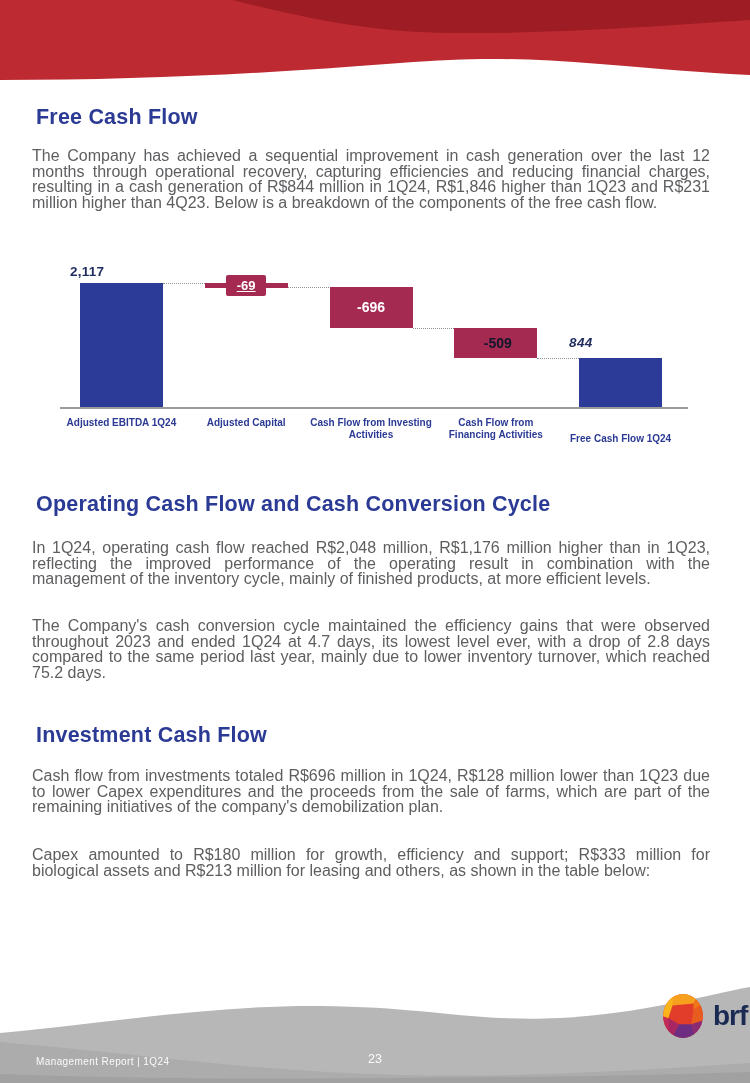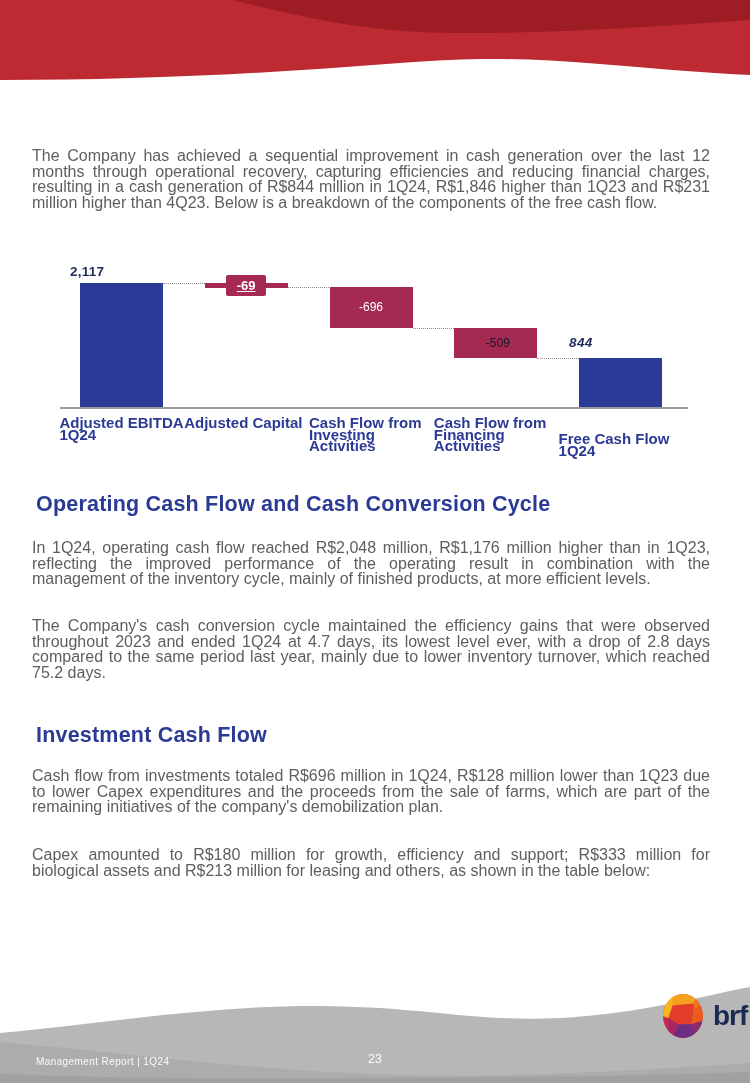--- a/index.html
+++ b/index.html
@@ -8,46 +8,47 @@
   svg{display:block;}
   .hdr-svg{position:absolute;top:0;left:0;}
   .sec-title{position:absolute;margin:0;font-size:21.5px;font-weight:bold;
              color:var(--heading_blue);letter-spacing:.2px;}
   .body-p{position:absolute;left:32px;width:678px;margin:0;font-size:16px;
           line-height:15.6px;color:var(--body_gray);text-align:justify;}
   #waterfall{position:absolute;top:255px;left:0;width:750px;height:190px;}
   .wf-bar{position:absolute;}
   .wf-val{position:absolute;text-align:left;font-weight:bold;font-size:13.5px;
           letter-spacing:.3px;}
-  .wf-in{position:absolute;text-align:center;font-weight:normal;font-size:12px;color:#fff;}
+  .wf-in{position:absolute;text-align:center;font-weight:bold;font-size:14px;color:#fff;}
   .wf-chip{position:absolute;text-align:center;font-weight:bold;font-size:13px;color:#fff;
            line-height:21px;border-radius:2px;text-decoration:underline;}
   .wf-conn{position:absolute;height:0;border-top:1.6px dotted #8f8f8f;}
   .wf-axis{position:absolute;background:var(--axis_gray);}
-  .wf-cat{position:absolute;text-align:left;font-size:15px;font-weight:bold;
+  .wf-cat{position:absolute;text-align:center;font-size:10px;font-weight:bold;
           color:var(--heading_blue);line-height:11.5px;}
   .ftr-svg{position:absolute;left:0;top:978px;}
   .ftr-label{position:absolute;left:36px;top:1056px;font-size:10px;letter-spacing:.4px;
              color:rgba(255,255,255,.95);}
   .ftr-page{position:absolute;left:340px;top:1052px;width:70px;text-align:center;
             font-size:12.5px;color:rgba(255,255,255,.95);}
   .logo{position:absolute;left:662px;top:993px;display:flex;align-items:center;gap:9px;}
   .logo-text{font-size:28px;font-weight:bold;color:var(--logo_navy);letter-spacing:-1px;
              line-height:1;}
 </style>
 </head>
 <body>
 
 <div class="page">
 
   <svg class="hdr-svg" width="750" height="100" viewBox="0 0 750 100">
     <path style="fill:var(--red_bright)" d="M0,0 H750 V75 C710,73 660,69 600,64 C520,58 480,57 400,63 C260,74 140,80 0,80 Z"></path>
     <path style="fill:var(--red_dark)" d="M233,0 C320,22 380,32 450,33 C550,34 660,26 750,20 L750,0 Z"></path>
   </svg>
 
+  <h1 class="sec-title" style="left:36px;top:105px">Free Cash Flow</h1>
   <p class="body-p" style="top:148px">The Company has achieved a sequential improvement in cash generation over the last 12 months through operational recovery, capturing efficiencies and reducing financial charges, resulting in a cash generation of R$844 million in 1Q24, R$1,846 higher than 1Q23 and R$231 million higher than 4Q23. Below is a breakdown of the components of the free cash flow.</p>
 
   <div id="waterfall">
       <div class="wf-bar" style="left: 79.9px; top: 28px; width: 83px; height: 125px; background: rgb(43, 59, 151);"></div>
       <div class="wf-val" style="left: 69.9px; top: 9px; width: 103px; color: rgb(31, 45, 94);">2,117</div>
       <div class="wf-conn" style="left: 162.9px; top: 28px; width: 41.8px;"></div>
       <div class="wf-cat" style="left: 59.4px; top: 162px; width: 124px;">Adjusted EBITDA 1Q24</div>
       <div class="wf-bar" style="left: 204.7px; top: 28px; width: 83px; height: 5px; background: rgb(165, 42, 82);"></div>
       <div class="wf-chip" style="left: 226.2px; top: 20px; width: 40px; height: 21px; background: rgb(165, 42, 82);">-69</div>
       <div class="wf-conn" style="left: 287.7px; top: 32.0742px; width: 41.8px;"></div>

